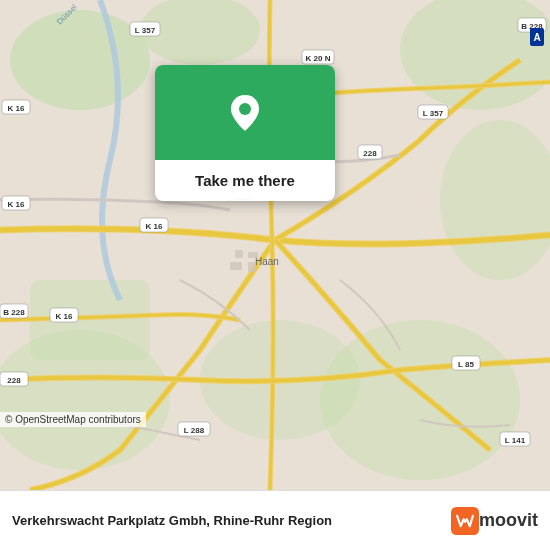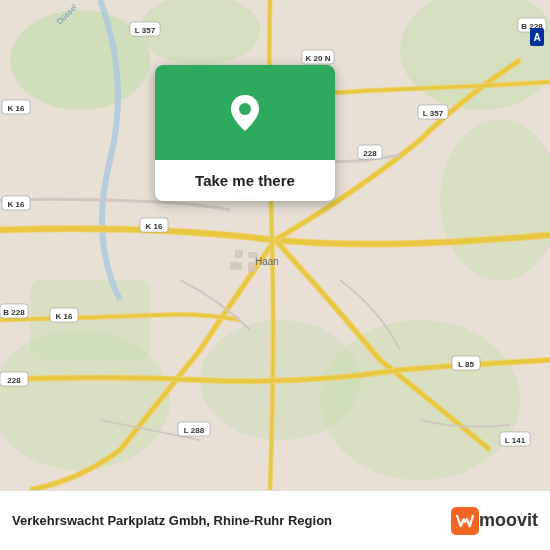--- a/index.html
+++ b/index.html
@@ -238,20 +238,21 @@
       <svg class="pin-icon" viewBox="0 0 44 44" xmlns="http://www.w3.org/2000/svg">
         <circle cx="22" cy="18" r="14" fill="white" opacity="0.3"></circle>
         <path d="M22 4 C14 4 8 10 8 18 C8 28 22 40 22 40 C22 40 36 28 36 18 C36 10 30 4 22 4Z" fill="white"></path>
         <circle cx="22" cy="18" r="6" fill="#2eaa5e"></circle>
       </svg>
     </div>
     <div class="popup-label">Take me there</div>
     <div class="popup-tail"></div>
   </div>
 
+  <div class="copyright-bar">© OpenStreetMap contributors</div>
 </div>
 
 <div id="info-bar">
   <div class="info-text-container">
     <span class="info-title">Verkehrswacht Parkplatz Gmbh, Rhine-Ruhr Region</span>
   </div>
   <div class="moovit-logo">
 
     <svg class="moovit-icon" viewBox="0 0 32 32" xmlns="http://www.w3.org/2000/svg">
       <rect width="32" height="32" rx="6" fill="#f26522"></rect>

